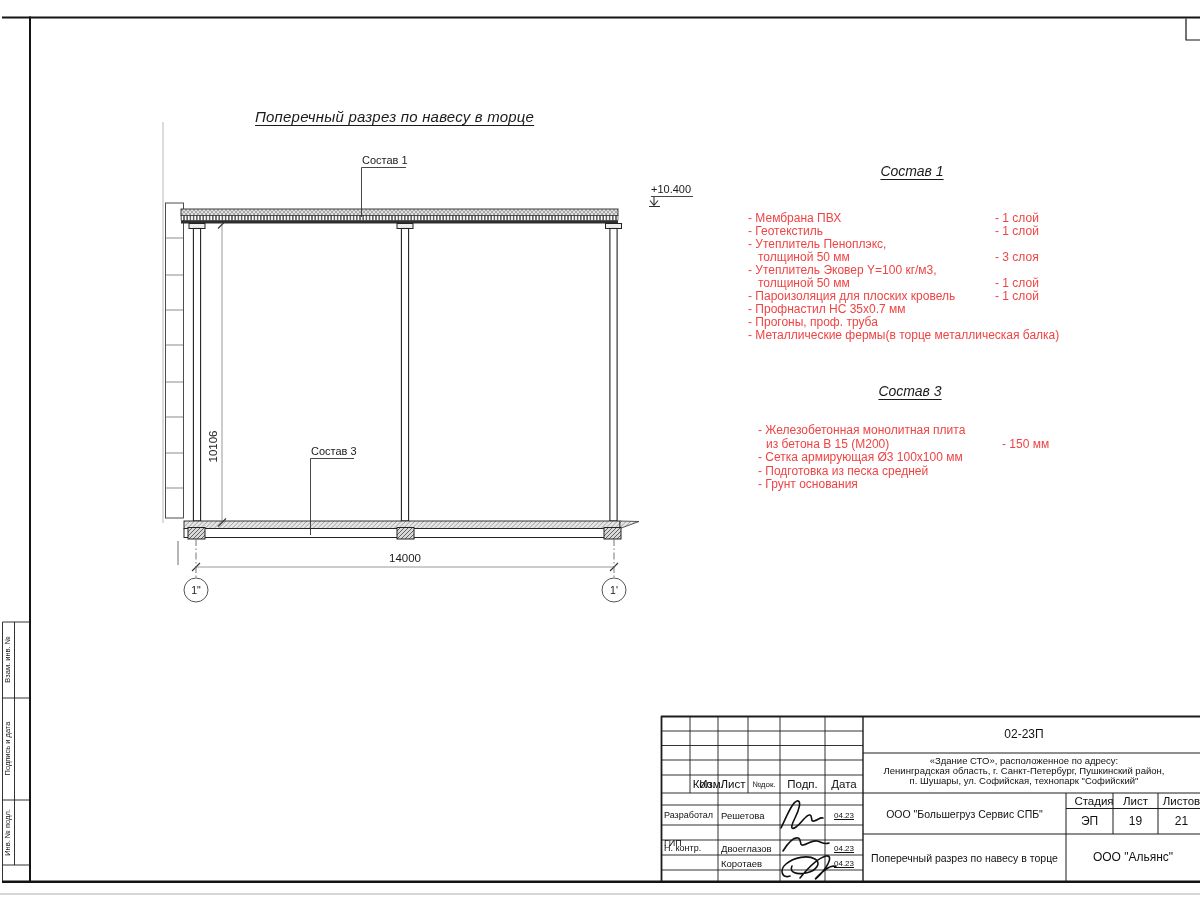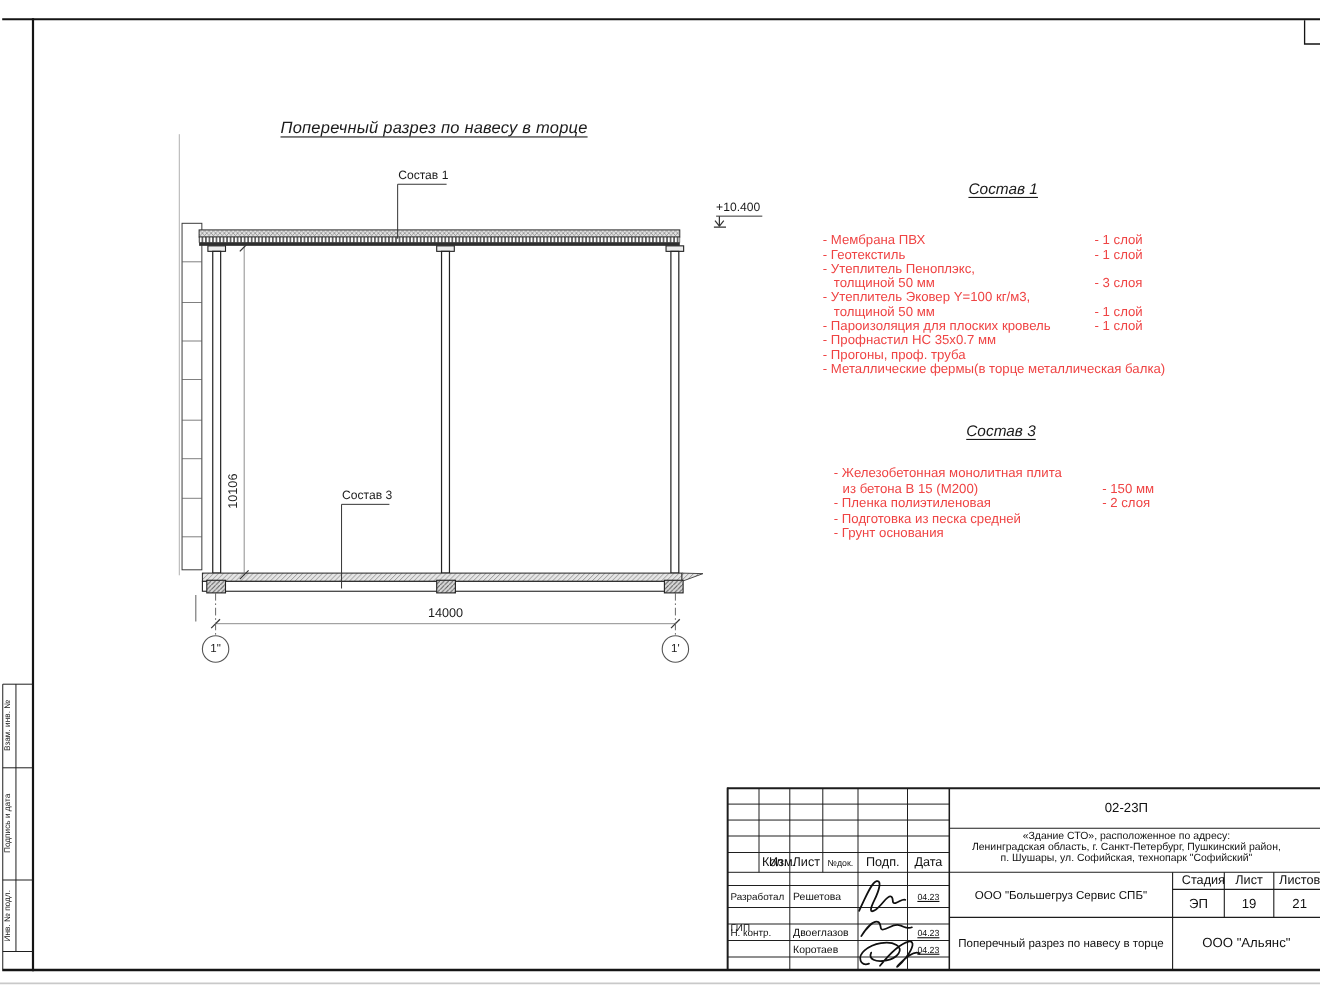--- a/index.html
+++ b/index.html
@@ -183,21 +183,21 @@
   <div class="row"><span>- Пароизоляция для плоских кровель</span><span class="v">- 1 слой</span></div>
   <div class="row"><span>- Профнастил НС 35х0.7 мм</span><span class="v"></span></div>
   <div class="row"><span>- Прогоны, проф. труба</span><span class="v"></span></div>
   <div class="row"><span>- Металлические фермы(в торце металлическая балка)</span><span class="v"></span></div>
 </div>
 
 <div class="t it und ctr" style="left:845px;top:383px;width:130px;font-size:14px;">Состав 3</div>
 <div class="list l3" style="left:758px;top:424px;width:320px;">
   <div class="row"><span>- Железобетонная  монолитная плита</span><span class="v"></span></div>
   <div class="row ind3"><span>из бетона В 15 (М200)</span><span class="v">- 150 мм</span></div>
-  <div class="row"><span>- Пленка полиэтиленовая</span><span class="v">-  2 слоя</span></div>
+  <div class="row"><span>- Сетка армирующая Ø3 100х100 мм</span><span class="v"></span></div>
   <div class="row"><span>- Подготовка из песка средней</span><span class="v"></span></div>
   <div class="row"><span>- Грунт основания</span><span class="v"></span></div>
 </div>
 
 <div class="t ctr rot" style="left:-32px;top:654px;width:80px;height:11px;font-size:7.5px;">Взам. инв. №</div>
 <div class="t ctr rot" style="left:-32px;top:743px;width:80px;height:11px;font-size:7.5px;">Подпись и дата</div>
 <div class="t ctr rot" style="left:-32px;top:827px;width:80px;height:11px;font-size:7.5px;">Инв. № подл.</div>
 
 <div class="t tb ctr" style="left:863px;top:727px;width:322px;font-size:12px;">02-23П</div>
 <div class="t tb ctr" style="left:863px;top:755px;width:322px;font-size:9.5px;">«Здание СТО», расположенное по адресу:</div>

